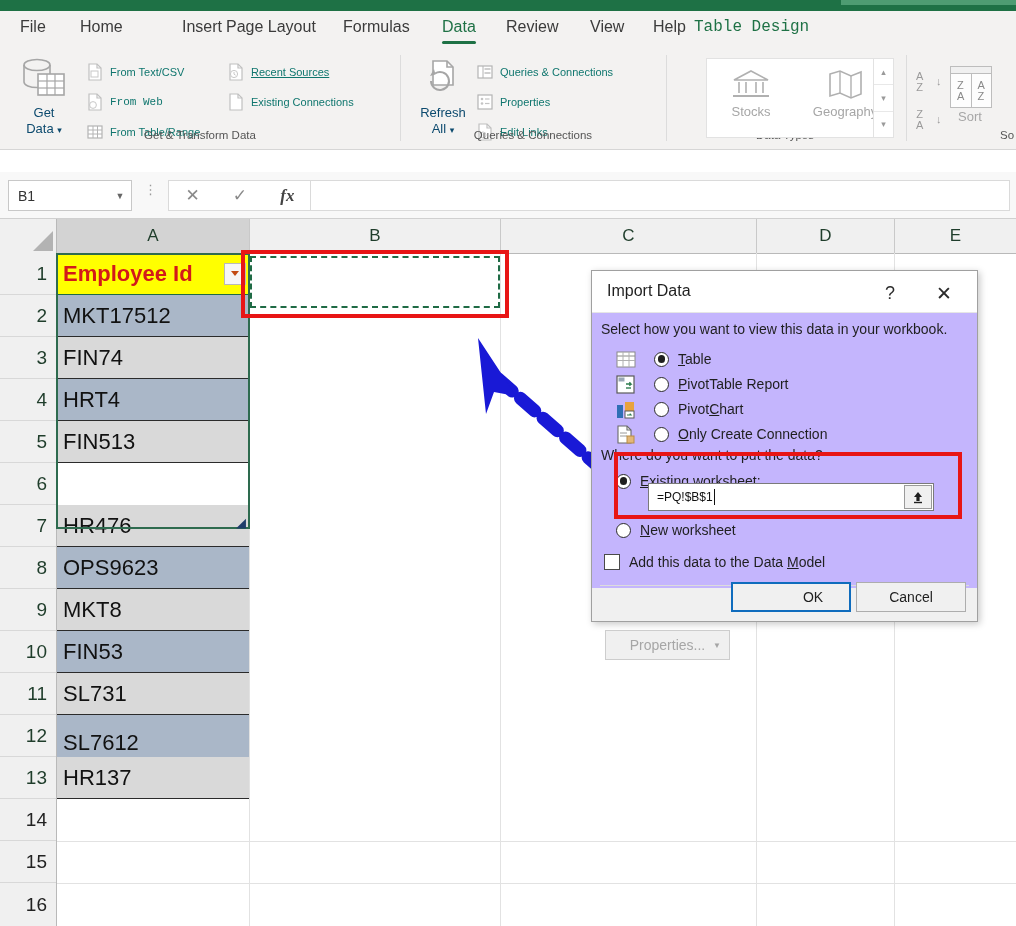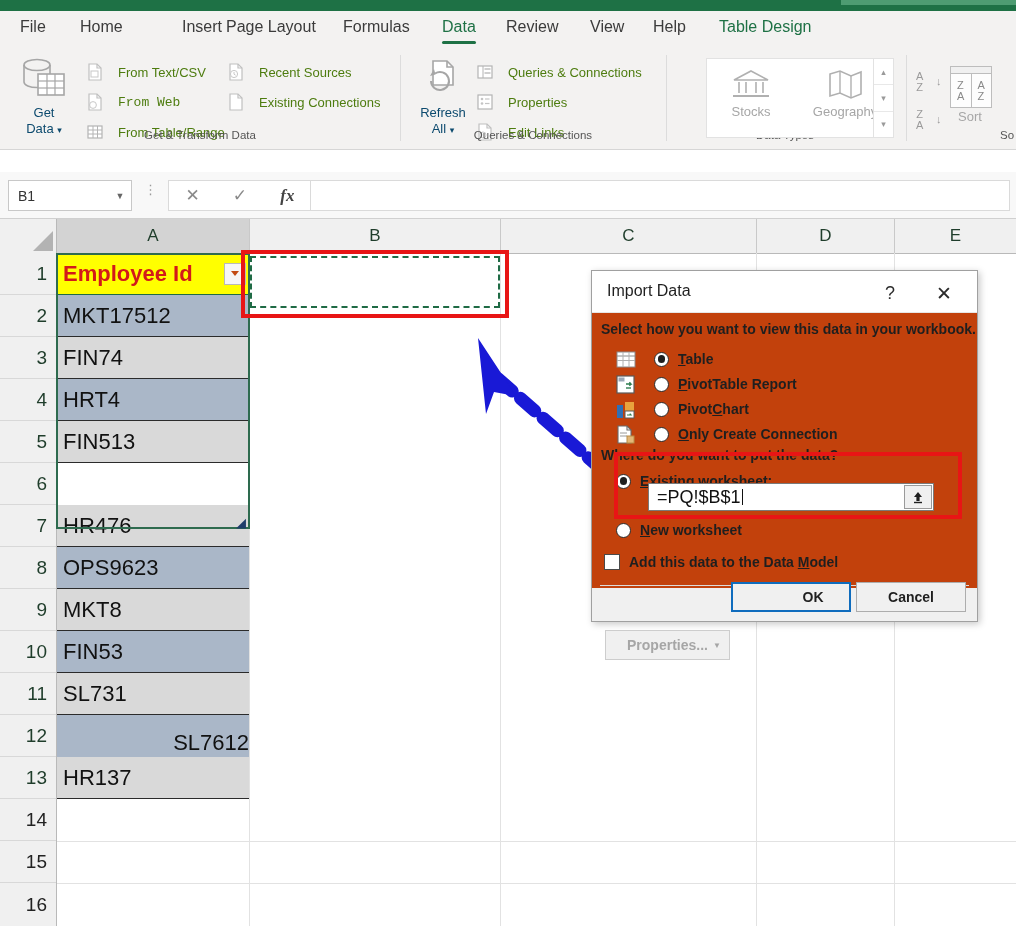--- a/index.html
+++ b/index.html
@@ -22,22 +22,22 @@
   .tab{position:absolute;top:7px;font-size:16px;color:#3b3b3b;white-space:nowrap;}
   .tab.active{color:#1e7145;}
   .tab .ul{position:absolute;left:0;right:0;bottom:-8px;height:3px;background:#1e7145;border-radius:2px;}
   .tab.tabledesign{color:#1e7145;}
 
   .rgroup{position:absolute;top:40px;height:88px;}
   .rglabel{position:absolute;bottom:-2px;width:100%;text-align:center;font-size:11.5px;color:#555;}
   .rgsep{position:absolute;top:44px;width:1px;height:86px;background:#dcdcdc;}
 
   .bigbtn{position:absolute;text-align:center;color:#0c4a6e;font-size:13px;line-height:16px;}
-  .smallitem{position:absolute;font-size:13px;color:#4d7c0f;white-space:nowrap;
-             display:flex;align-items:center;gap:14px;}
+  .smallitem{position:absolute;font-size:11px;color:#0f766e;white-space:nowrap;
+             display:flex;align-items:center;gap:6px;}
   .smallitem svg{flex:0 0 auto;}
 
   .datatypes-box{position:absolute;left:706px;top:47px;width:186px;height:78px;
                  background:#fff;border:1px solid #e2e2e2;}
   .dtitem{position:absolute;top:8px;width:80px;text-align:center;color:#a6a6a6;font-size:13px;}
   .dtspin{position:absolute;left:873px;top:47px;width:19px;height:78px;background:#fff;border:1px solid #e2e2e2;}
   .dtspin div{height:25.3px;border-bottom:1px solid #e8e8e8;display:flex;align-items:center;justify-content:center;color:#9a9a9a;font-size:9px;}
   .dtspin div:last-child{border-bottom:none;}
 
   .sortbox{position:absolute;left:950px;top:55px;width:40px;height:40px;border:1px solid #bdbdbd;background:#fdfdfd;}
@@ -107,33 +107,33 @@
   
   .dlg{position:absolute;left:591px;top:270px;width:385px;height:350px;background:#f0f0f0;
        border:1px solid #a0a0a0;box-shadow:2px 2px 7px rgba(0,0,0,.22);}
   .dlg-title{position:absolute;left:0;top:0;width:100%;height:42px;background:#fff;
              border-bottom:1px solid #e6e6e6;box-sizing:border-box;}
   .dlg-title .t{position:absolute;left:15px;top:11px;font-size:16px;color:#1f1f1f;}
   .dlg-help{position:absolute;right:72px;top:8px;width:30px;height:28px;display:flex;
             align-items:center;justify-content:center;font-size:18px;color:#2b2b2b;}
   .dlg-close{position:absolute;right:18px;top:8px;width:30px;height:28px;display:flex;
              align-items:center;justify-content:center;font-size:19px;color:#2b2b2b;}
-  .dlg-body{position:absolute;left:0;top:42px;width:100%;height:275px;background:#c2410c;font-weight:bold;}
+  .dlg-body{position:absolute;left:0;top:42px;width:100%;height:275px;background:#c4b5fd;}
   .dlg-q{position:absolute;font-size:14px;color:#1f1f1f;}
   .optrow{position:absolute;left:24px;height:26px;display:flex;align-items:center;}
   .opticon{width:26px;height:22px;display:flex;align-items:center;justify-content:flex-start;}
   .radio{width:15px;height:15px;border-radius:50%;border:1.6px solid #2b2b2b;background:#fff;
          box-sizing:border-box;position:relative;flex:0 0 auto;margin-left:12px;}
   .radio.on::after{content:"";position:absolute;left:2.8px;top:2.8px;width:7.4px;height:7.4px;
                    border-radius:50%;background:#1f1f1f;}
   .optlabel{margin-left:9px;font-size:14px;color:#1f1f1f;white-space:nowrap;}
   .optlabel u{text-decoration:underline;}
   .reffield{position:absolute;left:56px;top:483px;width:286px;height:28px;background:#fff;
             border:1px solid #7a7a7a;box-sizing:border-box;display:flex;align-items:center;}
-  .reffield .rv{padding-left:8px;font-size:18px;color:#111;}
+  .reffield .rv{padding-left:8px;font-size:12px;color:#111;}
   .caret{display:inline-block;width:1px;height:16px;background:#111;margin-left:1px;}
   .refbtn{position:absolute;right:1px;top:1px;width:28px;height:24px;background:#f0f0f0;
           border:1px solid #9a9a9a;box-sizing:border-box;display:flex;align-items:center;justify-content:center;}
   .chk{width:16px;height:16px;border:1.6px solid #4a4a4a;background:#fff;box-sizing:border-box;flex:0 0 auto;}
   .redbox-dlg{position:absolute;left:614px;top:452px;width:348px;height:67px;
               border:4px solid #e81515;box-sizing:border-box;}
   .dlgsep{position:absolute;left:8px;right:8px;top:272px;height:1px;background:#dcdcdc;}
   .btn{position:absolute;height:30px;background:#f0f0f0;border:1px solid #adadad;
        box-sizing:border-box;display:flex;align-items:center;justify-content:center;
        font-size:14px;color:#1f1f1f;}
@@ -155,21 +155,21 @@
     <div class="tabs">
       <div class="tab" style="left:20px;"><span>File</span></div>
       <div class="tab" style="left:80px;"><span>Home</span></div>
       <div class="tab" style="left:155px;margin-left:27px;"><span>Insert</span></div>
       <div class="tab" style="left:226px;"><span>Page Layout</span></div>
       <div class="tab" style="left:343px;"><span>Formulas</span></div>
       <div class="tab active" style="left:442px;"><span>Data</span><span class="ul"></span></div>
       <div class="tab" style="left:506px;"><span>Review</span></div>
       <div class="tab" style="left:590px;"><span>View</span></div>
       <div class="tab" style="left:653px;"><span>Help</span></div>
-      <div class="tab tabledesign" style="left:719px;"><span>Table Design</span></div>
+      <div class="tab tabledesign" style="left:694px;font-family:Liberation Mono, monospace;"><span>Table Design</span></div>
     </div>
 
     <div class="rgroup" style="left:4px;width:392px;">
 
       <div class="bigbtn" style="left:8px;top:6px;width:64px;">
         <span>
           <svg width="48" height="44" viewBox="0 0 48 44">
             <ellipse cx="17" cy="8" rx="13" ry="5.5" fill="none" stroke="#a6a6a6" stroke-width="1.6"></ellipse>
             <path d="M4 8 V25 A13 5.5 0 0 0 30 25 V8" fill="none" stroke="#a6a6a6" stroke-width="1.6"></path>
             <rect x="18" y="17" width="26" height="21" fill="#fff" stroke="#a6a6a6" stroke-width="1.6"></rect>
@@ -206,21 +206,21 @@
         <svg width="18" height="18" viewBox="0 0 18 18">
             <rect x="2" y="3" width="14" height="12" fill="#fff" stroke="#b4b4b4" stroke-width="1.2"></rect>
             <line x1="2" y1="7" x2="16" y2="7" stroke="#b4b4b4" stroke-width="1"></line>
             <line x1="2" y1="11" x2="16" y2="11" stroke="#b4b4b4" stroke-width="1"></line>
             <line x1="7" y1="3" x2="7" y2="15" stroke="#b4b4b4" stroke-width="1"></line>
             <line x1="11.5" y1="3" x2="11.5" y2="15" stroke="#b4b4b4" stroke-width="1"></line>
           </svg>
         <span>From Table/Range</span>
       </div>
 
-      <div class="smallitem" style="left:223px;top:12px;">
+      <div class="smallitem" style="left:223px;top:12px;text-decoration:underline;">
         <svg width="18" height="18" viewBox="0 0 18 18">
             <path d="M3 1h8l4 4v12H3z" fill="#fff" stroke="#c0c0c0" stroke-width="1.2"></path>
             <path d="M11 1v4h4" fill="none" stroke="#c0c0c0" stroke-width="1.2"></path>
             <circle cx="7" cy="11" r="3.6" fill="#fff" stroke="#c8c8c8" stroke-width="1"></circle>
             <path d="M7 9v2.2l1.6 1" fill="none" stroke="#c8c8c8" stroke-width="1"></path>
           </svg>
         <span>Recent Sources</span>
       </div>
       <div class="smallitem" style="left:223px;top:42px;">
         <svg width="18" height="18" viewBox="0 0 18 18">
@@ -455,21 +455,21 @@
       </div>
     <div class="cellA alt" style="top:370px;height:42px;">
         <span>MKT8</span>
       </div>
     <div class="cellA band" style="top:412px;height:42px;">
         <span>FIN53</span>
       </div>
     <div class="cellA alt" style="top:454px;height:42px;">
         <span>SL731</span>
       </div>
-    <div class="cellA band" style="top:496px;height:56px;justify-content:flex-end;">
+    <div class="cellA band" style="top:496px;height:56px;">
         <span>SL7612</span>
       </div>
     <div class="cellA alt" style="top:538px;height:42px;">
         <span>HR137</span>
       </div>
 
     <div class="gridline-h" style="left:57px;top:622px;width:959px;"></div>
     <div class="gridline-h" style="left:57px;top:664px;width:959px;"></div>
 
     <div class="tablerange"></div>

